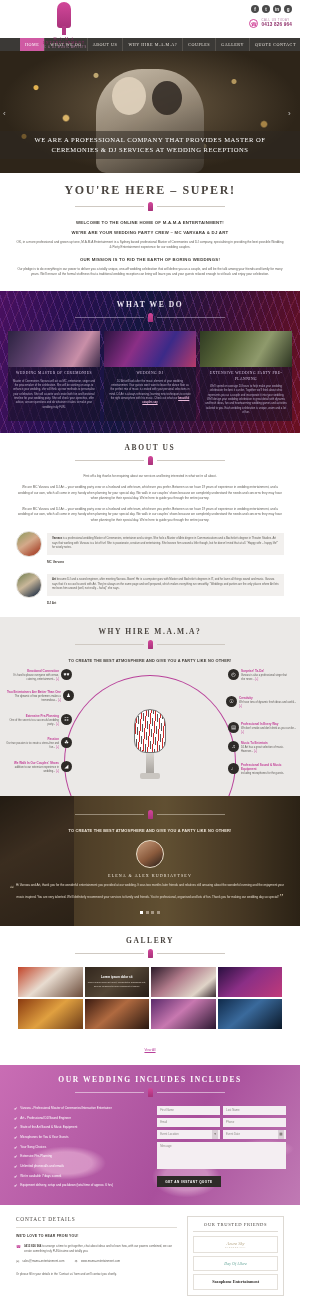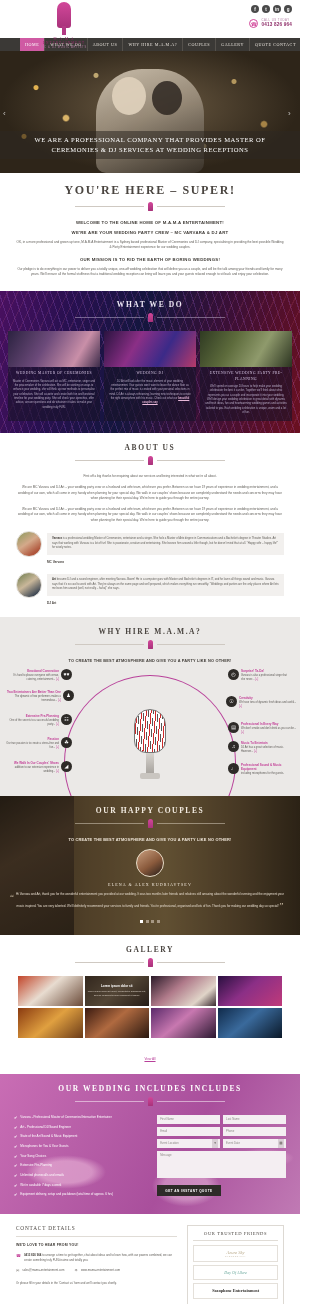--- a/index.html
+++ b/index.html
@@ -394,21 +394,20 @@
     </div>
     <div class="feat right" style="right:6px;top:94px;width:66px;">
       <div class="ic">♩</div>
       <div class="ttl">Professional Sound &amp; Music Equipment</div>
       <div class="txt">including microphones for the guests.</div>
     </div>
   </div>
 </section>
 
 <section class="couples">
-  <h2 class="sec-title">OUR HAPPY COUPLES</h2>
   <div class="divider">
       <span class="ln"></span>
       <span class="mk"></span>
       <span class="ln"></span>
     </div>
   <div class="sub">TO CREATE THE BEST ATMOSPHERE AND GIVE YOU A PARTY LIKE NO OTHER!</div>
   <div class="t-av"></div>
   <div class="t-name">ELENA &amp; ALEX KUDRIAVTSEV</div>
   <div class="t-quote">
     <span class="qmark" style="left:10px;top:-2px;">“</span>

